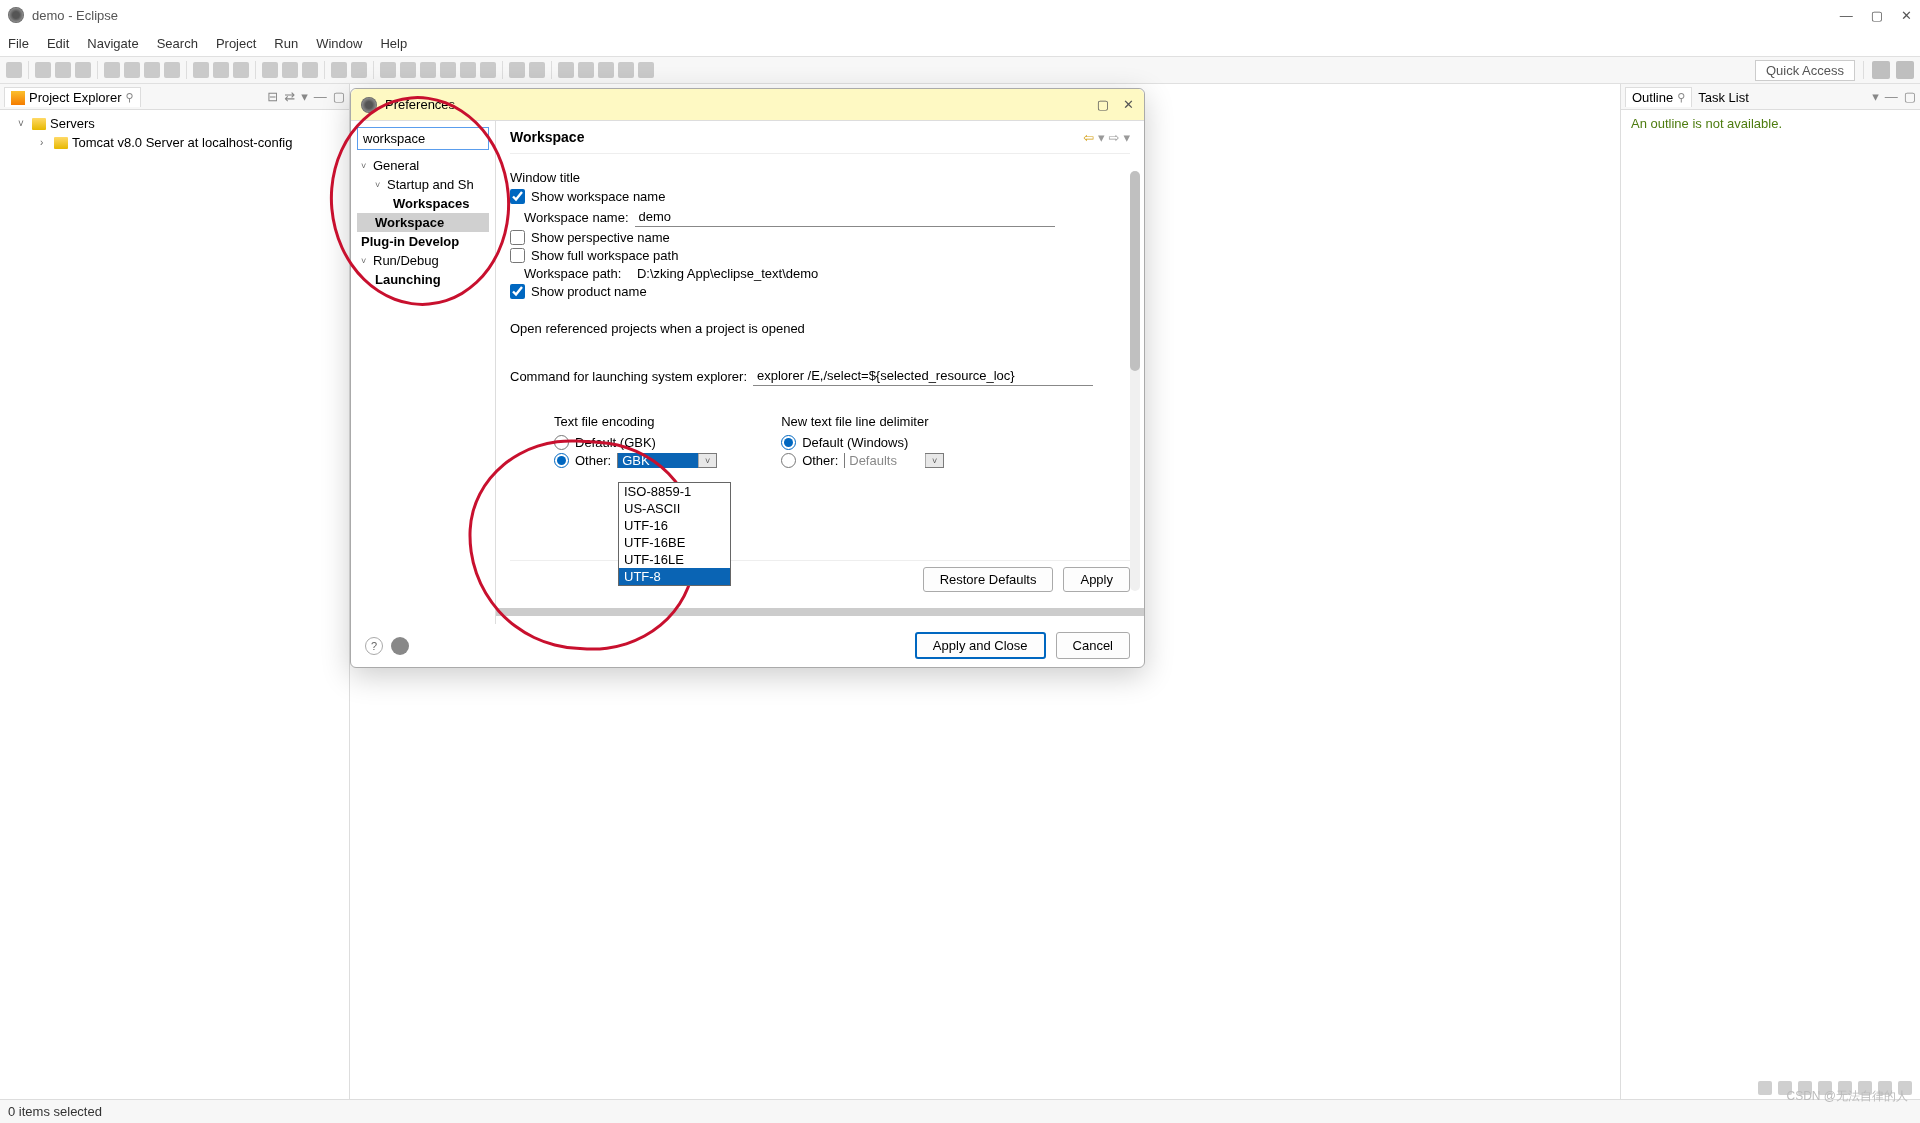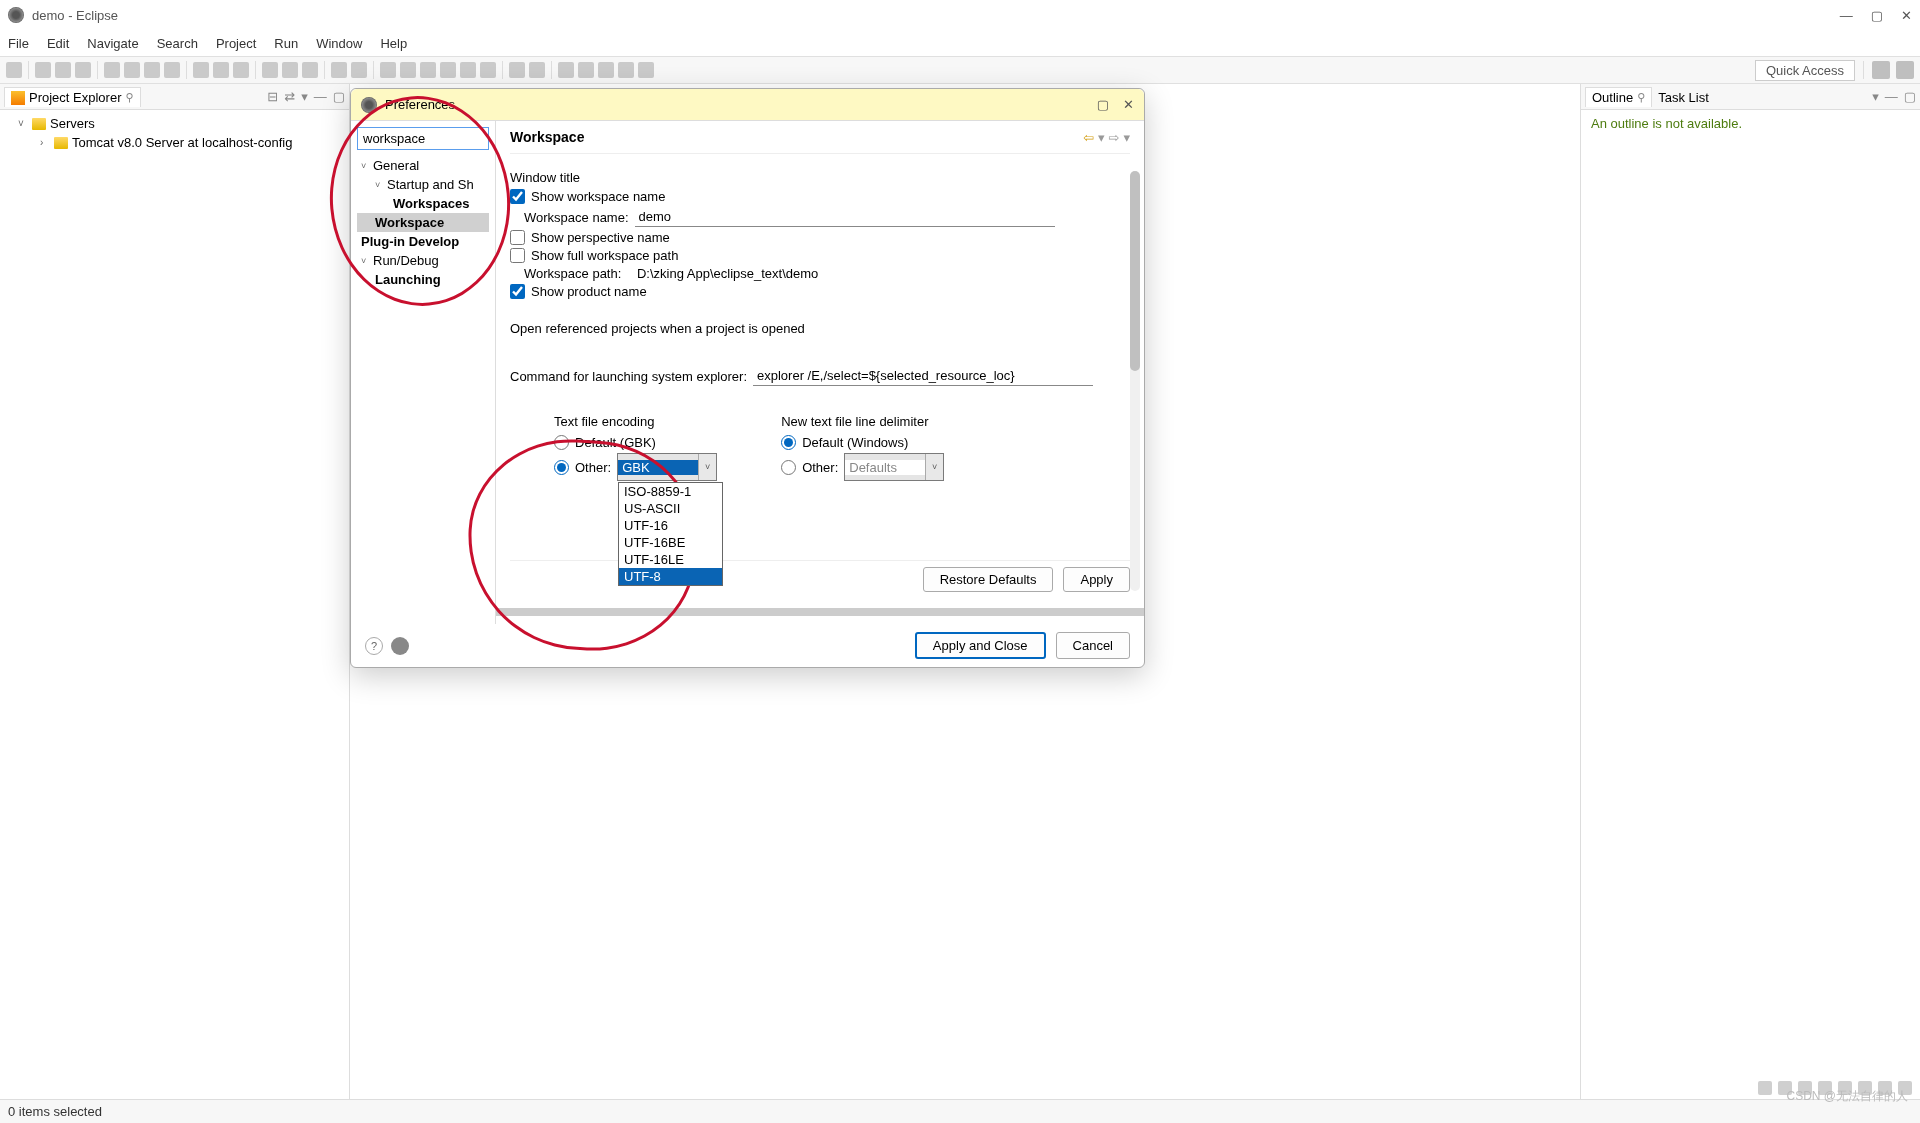--- a/index.html
+++ b/index.html
@@ -19,21 +19,21 @@
 .tbicon { width: 16px; height: 16px; background: #888; opacity: 0.4; border-radius: 2px; }
 .tbsep { width: 1px; height: 18px; background: #ddd; margin: 0 2px; }
 .toolbar-right { margin-left: auto; display: flex; align-items: center; gap: 6px; }
 .quick-access { border: 1px solid #ccc; padding: 2px 10px; color: #555; background: #fff; }
 .persp-icon { width: 18px; height: 18px; background: #888; opacity: 0.5; border-radius: 2px; }
 
 
 .main { display: flex; height: calc(100% - 30px - 26px - 28px - 24px); }
 .left-pane { width: 350px; border-right: 1px solid #ddd; display: flex; flex-direction: column; }
 .center-pane { flex: 1; background: #fff; position: relative; }
-.right-pane { width: 340px; border-left: 1px solid #ddd; display: flex; flex-direction: column; }
+.right-pane { width: 300px; border-left: 1px solid #ddd; display: flex; flex-direction: column; }
 
 
 .viewtab { height: 26px; display: flex; align-items: center; border-bottom: 1px solid #ddd; padding: 0 4px; background: #f7f7f7; }
 .viewtab .tablabel { display: flex; align-items: center; gap: 4px; padding: 2px 6px; background: #fff; border: 1px solid #ddd; border-bottom: none; margin-bottom: -1px; }
 .viewtab .tablabel .ticon { width: 14px; height: 14px; background: linear-gradient(#fbc02d, #f57c00); }
 .viewtab .tabctrls { margin-left: auto; display: flex; gap: 6px; font-size: 11px; color: #888; }
 .pin { color: #888; font-size: 11px; }
 
 
 .tree { padding: 4px 0; }
@@ -76,25 +76,25 @@
 .row { display: flex; align-items: center; gap: 6px; margin: 3px 0 3px 0; }
 .row.ind { margin-left: 14px; }
 input[type=checkbox] { width: 15px; height: 15px; accent-color: #0067c0; }
 input[type=radio] { width: 15px; height: 15px; accent-color: #0067c0; }
 input[type=text].wn { border: none; border-bottom: 1px solid #888; padding: 2px 4px; width: 420px; background: transparent; }
 input[type=text].cmd { border: none; border-bottom: 1px solid #888; padding: 2px 4px; width: 340px; background: transparent; }
 
 .encgroup { display: flex; gap: 64px; margin-top: 28px; margin-left: 44px; }
 .encbox { position: relative; }
 .encbox .lbl { margin-bottom: 6px; }
-.combo { border: 1px solid #7a7a7a; background: #e5e5e5; width: 100px; height: 28px; display: flex; align-items: center; position: relative; }
+.combo { border: 1px solid #7a7a7a; background: #e5e5e5; width: 100px; height: 15px; display: flex; align-items: center; position: relative; }
 .combo .seltxt { flex: 1; padding: 0 4px; background: #0a64b4; color: #fff; }
 .combo .cbtn { width: 18px; height: 100%; border-left: 1px solid #aaa; background: #e8e8e8; display: flex; align-items: center; justify-content: center; font-size: 9px; color: #555; }
 .combo.dis .seltxt { background: #fff; color: #888; }
-.dropdown { position: absolute; left: 64px; top: 68px; width: 105px; border: 1px solid #666; background: #fff; z-index: 100; }
+.dropdown { position: absolute; left: 64px; top: 68px; width: 113px; border: 1px solid #666; background: #fff; z-index: 100; }
 .dropdown .opt { padding: 1px 5px; cursor: default; }
 .dropdown .opt.hl { background: #0a64b4; color: #fff; }
 
 .scroll-indicator { position: absolute; right: 4px; top: 50px; width: 10px; height: 420px; background: #f0f0f0; border-radius: 5px; }
 .scroll-indicator::before { content: ""; position: absolute; top: 0; width: 10px; height: 200px; background: #c0c0c0; border-radius: 5px; }
 
 .dlg-btnrow { display: flex; justify-content: flex-end; gap: 10px; padding: 6px 0 10px 0; margin-top: auto; border-top: 1px solid #eee; }
 .btn { border: 1px solid #aaa; background: #fdfdfd; padding: 4px 16px; border-radius: 3px; cursor: default; }
 .dlg-sep { height: 8px; background: #ccc; margin: 6px -14px 0 -14px; }
 

